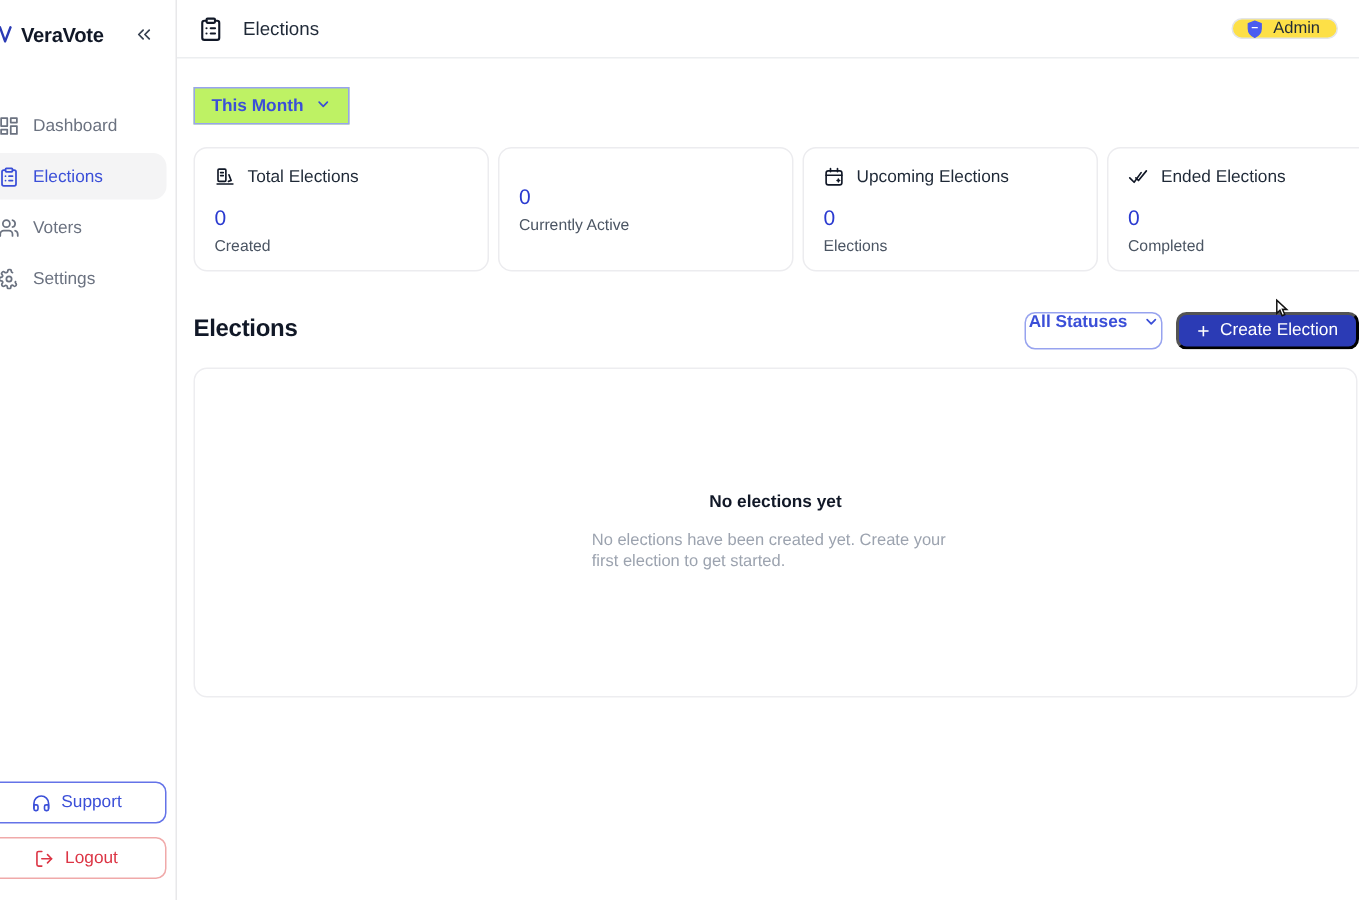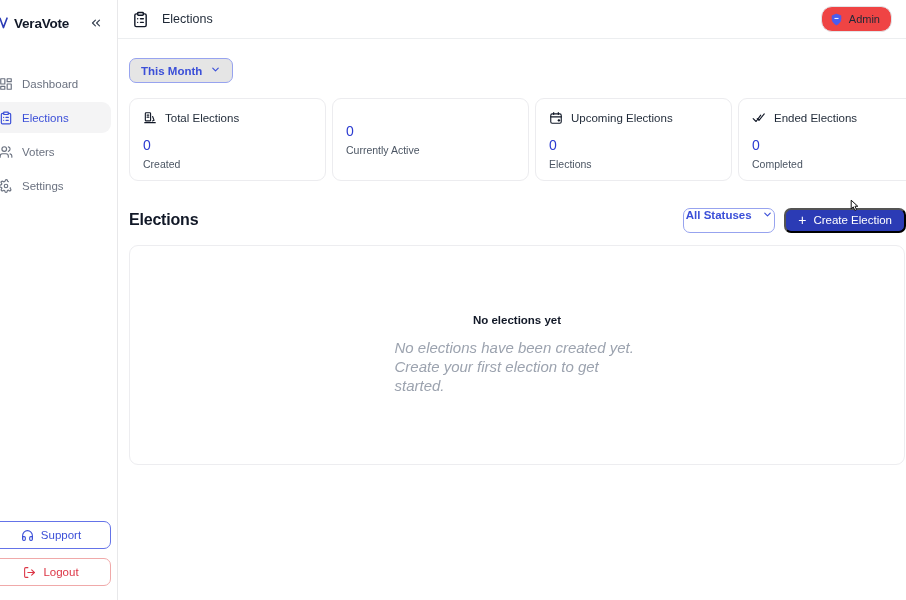--- a/index.html
+++ b/index.html
@@ -81,37 +81,37 @@
     border-bottom: 1px solid #eceef0;
     display: flex; align-items: center;
     padding: 0 14px 0 14px;
     background: #ffffff;
   }
   .topbar-left { display: flex; align-items: center; gap: 13px; }
   .page-icon { width: 17px; height: 17px; color: #111827; display: block; }
   .page-title { font-size: 12.5px; color: #1f2937; }
   .topbar-right { margin-left: auto; display: flex; align-items: center; }
   .admin-pill {
-    height: 26px; border: 1px solid #e3e5e8; border-radius: 11px;
-    background: #ef4444;
+    height: 14px; border: 1px solid #e3e5e8; border-radius: 11px;
+    background: #fde047;
     display: flex; align-items: center; gap: 6px;
     padding: 0 11px 0 8px;
     font-size: 11px; color: #1f2937; justify-content: center;
   }
   .admin-pill svg { display: block; }
 
   
   .content { flex: 1 1 auto; padding: 19px 0 0 11px; overflow: hidden; }
 
   .filter-row { margin-bottom: 15px; }
   .pill-btn {
     display: inline-flex; align-items: center; gap: 8px;
     height: 25px; padding: 0 11px;
-    border: 1px solid #97a3ef; border-radius: 7px;
-    background: #e5e5e5;
+    border: 1px solid #97a3ef; border-radius: 0;
+    background: #bef264;
     color: #3b4fd8; font-size: 11.5px; font-weight: bold;
   }
   .pill-btn .chev { display: block; }
 
   .stats { display: flex; gap: 2px; }
   .stat-card {
     width: 197px; flex: 0 0 197px;
     height: 83px;
     margin-right: 4px;
     border: 1px solid #ececef; border-radius: 9px;
@@ -152,22 +152,22 @@
     margin-top: 12px;
     width: 776px;
     height: 220px;
     border: 1px solid #ededf0; border-radius: 9px;
     background: #ffffff;
     display: flex; flex-direction: column;
     align-items: center; justify-content: center;
   }
   .empty-title { font-size: 11.5px; font-weight: bold; color: #111827; }
   .empty-desc {
-    margin-top: 13px; font-size: 15px; color: #9ca3af;
-    line-height: 1.25; width: 245px; font-style: italic;
+    margin-top: 13px; font-size: 11px; color: #9ca3af;
+    line-height: 1.25; width: 245px;
   }
 
   
   .cursor { position: absolute; left: 848px; top: 199px; width: 14px; height: 16px; pointer-events: none; }
 </style>
 </head>
 <body>
 
 <div id="app">
 

